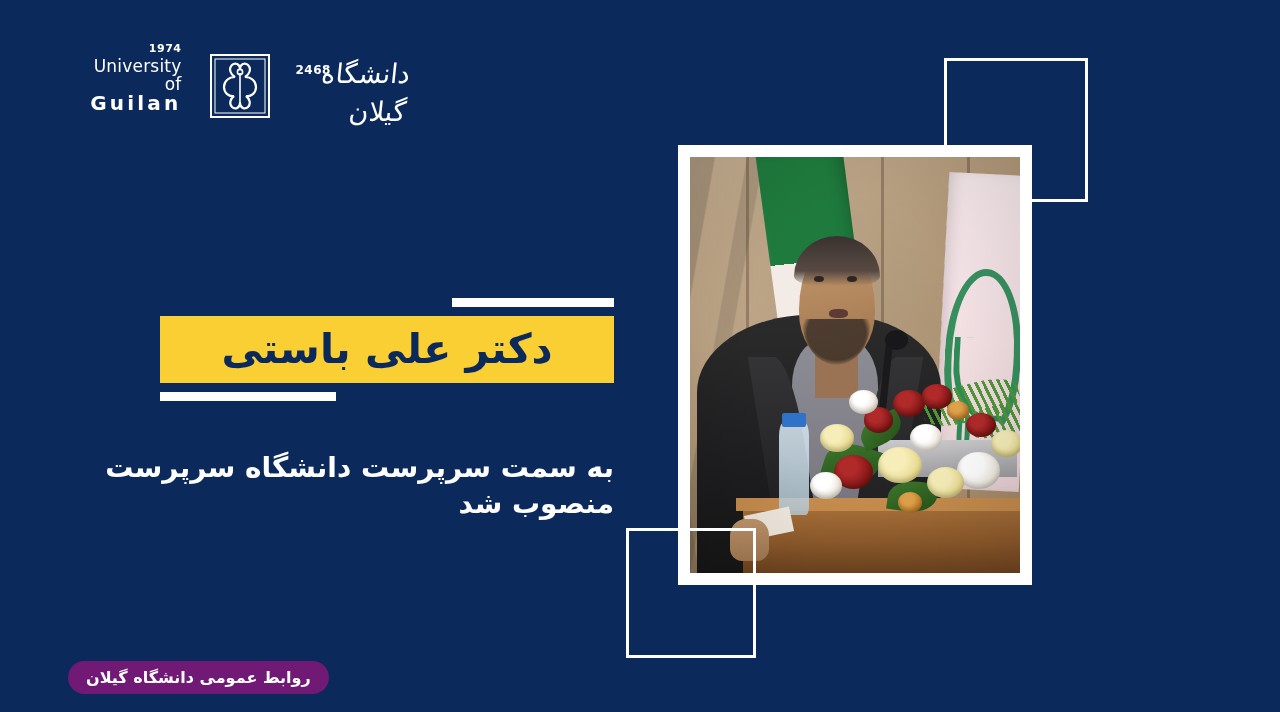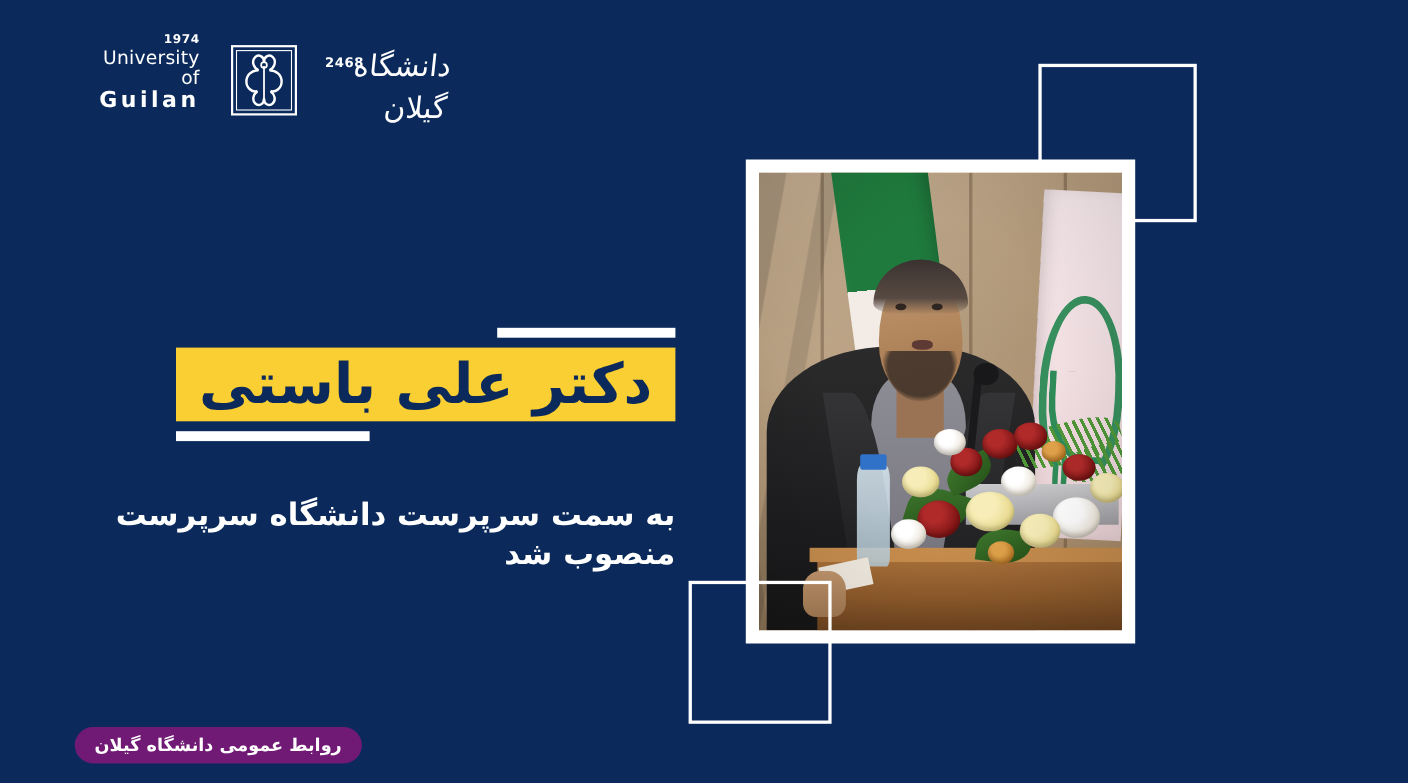--- a/index.html
+++ b/index.html
@@ -17,21 +17,21 @@
     width: 1280px;
     height: 712px;
     background: #0b2a5b;
     overflow: hidden;
   }
 
   
   #logo {
     position: absolute;
     left: 88px;
-    top: 31px;
+    top: 44px;
     width: 320px;
     height: 84px;
     display: flex;
     align-items: center;
     gap: 16px;
   }
   .logo-en {
     position: relative;
     width: 112px;
     text-align: right;
@@ -128,21 +128,21 @@
     width: 454px;
     height: 67px;
     background: #facf33;
     display: flex;
     align-items: center;
     justify-content: center;
   }
   #name-banner .name-text {
     direction: rtl;
     color: #0b2a5b;
-    font-size: 51px;
+    font-size: 41px;
     font-weight: 700;
     line-height: 1;
     font-family: "DejaVu Sans", sans-serif;
     white-space: nowrap;
   }
 
   #subline {
     position: absolute;
     right: 666px;
     top: 450px;

